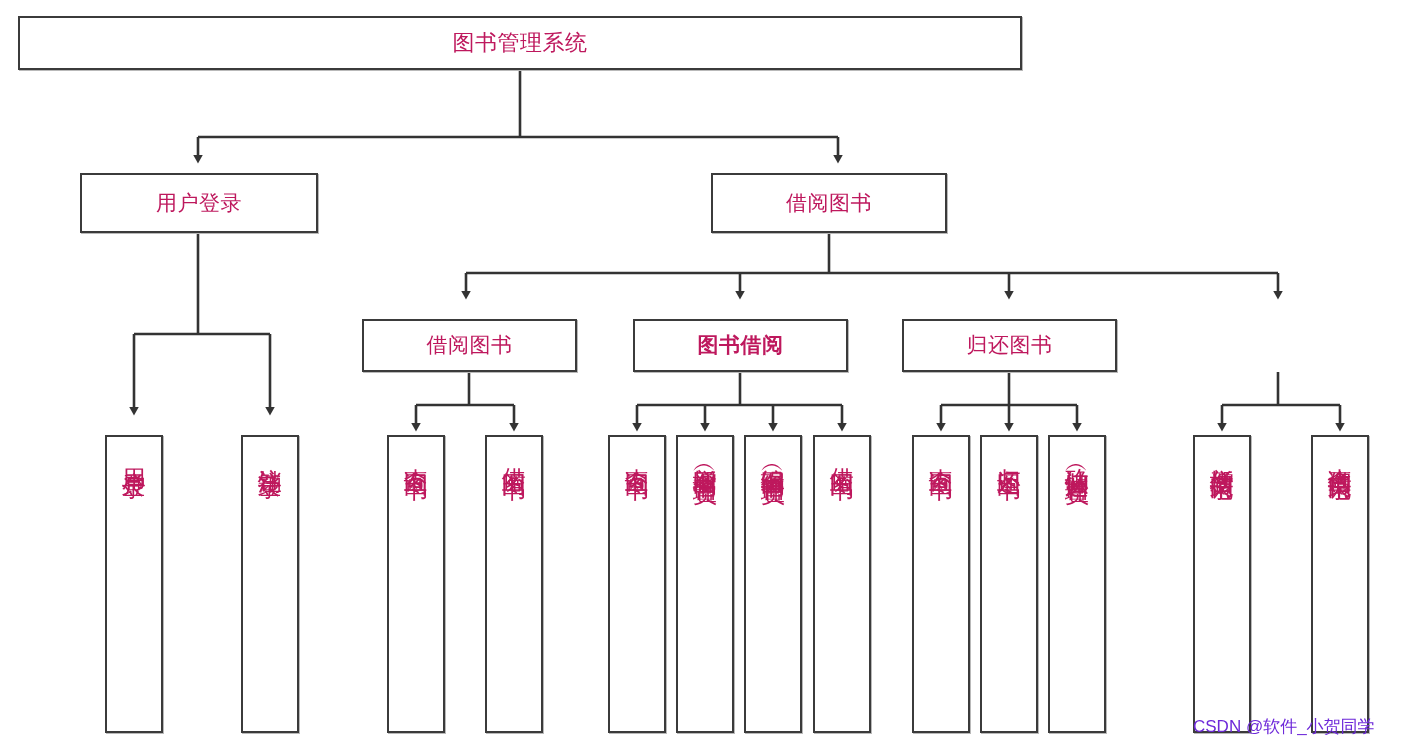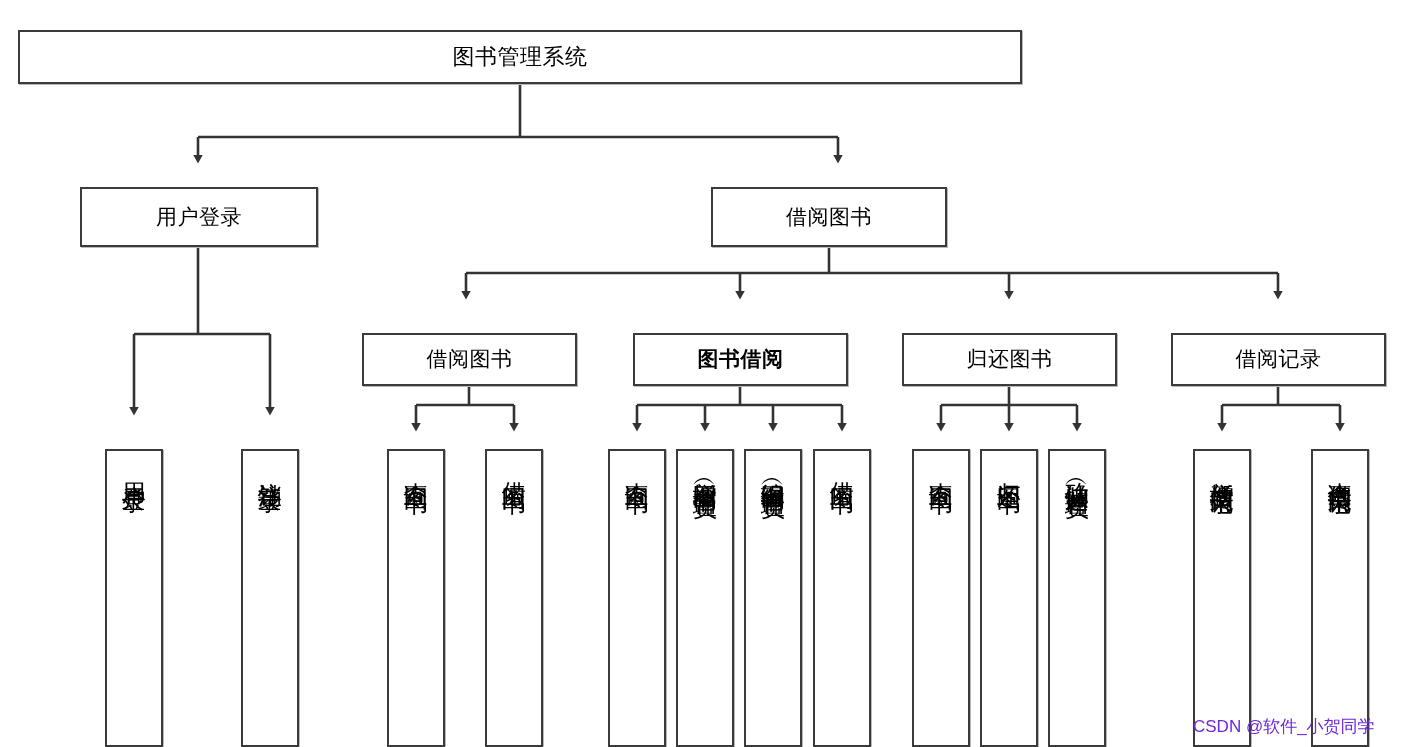--- a/index.html
+++ b/index.html
@@ -27,22 +27,21 @@
   }
   .node {
     position: absolute;
     box-sizing: border-box;
     background: #ffffff;
     border: 2px solid #3b3b3b;
     box-shadow: 1px 1px 0 0 #b9b9b9;
     display: flex;
     align-items: center;
     justify-content: center;
-    color: #000000;
-    margin-top: 14px;
+    color: #be185d;
   }
   .node-label {
     display: block;
     text-align: center;
     line-height: 1.05;
     letter-spacing: 0.5px;
   }
   .node.horiz .node-label {
     font-size: 21px;
   }
@@ -147,23 +146,20 @@
   </div>
 
   <div class="node horiz" style="left:633px; top:319px; width:215px; height:53px;font-weight:bold;">
     <span class="node-label">图书借阅</span>
   </div>
 
   <div class="node horiz" style="left:902px; top:319px; width:215px; height:53px;">
     <span class="node-label">归还图书</span>
   </div>
 
-  <div class="node horiz" style="left:1171px; top:319px; width:215px; height:53px;">
-    <span class="node-label">借阅记录</span>
-  </div>
 
   <div class="node vert" style="left:105px; top:435px; width:58px; height:298px;">
     <span class="node-label">用户登录</span>
   </div>
 
   <div class="node vert" style="left:241px; top:435px; width:58px; height:298px;">
     <span class="node-label">注销登录</span>
   </div>
 
   <div class="node vert" style="left:387px; top:435px; width:58px; height:298px;">

